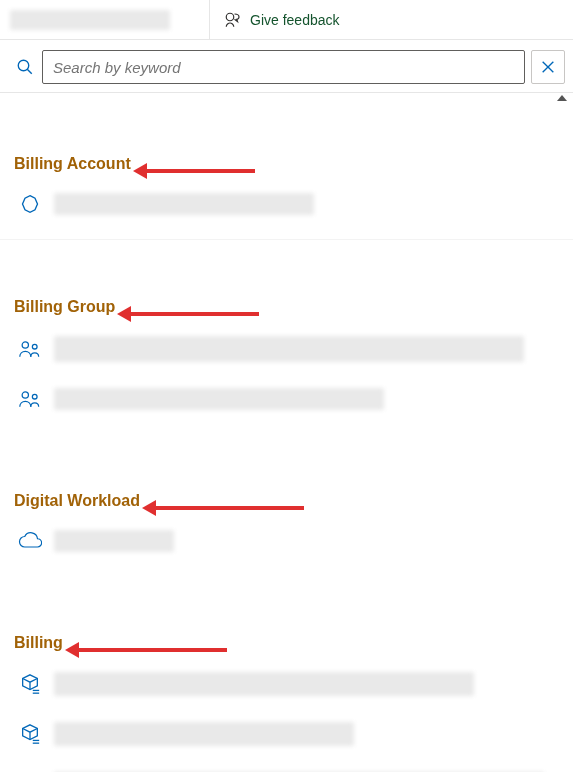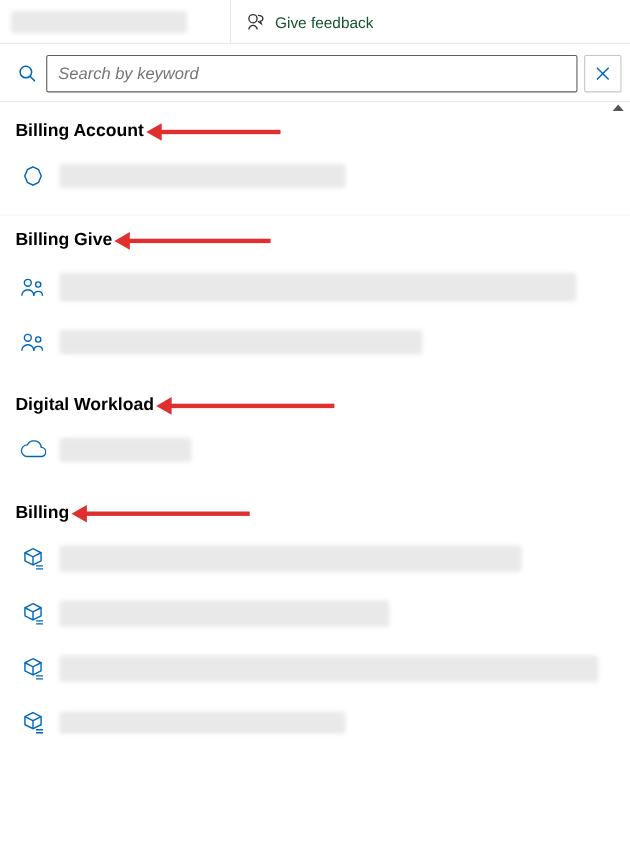--- a/index.html
+++ b/index.html
@@ -89,26 +89,27 @@
       border-left: 5px solid transparent;
       border-right: 5px solid transparent;
       border-bottom: 6px solid #555;
     }
 
     .section {
       padding: 14px 10px 4px 14px;
     }
     .section-header {
       display: flex;
-      align-items: center;
+      align-items: flex-end;
       gap: 14px;
       font-size: 16px;
       font-weight: 600;
-      color: #000000;
+      color: #a16207;
       margin-bottom: 14px;
+      margin-top: 44px;
     }
     .arrow {
       position: relative;
       width: 110px;
       height: 4px;
       background: #e02f2f;
     }
     .arrow::before {
       content: "";
       position: absolute;
@@ -192,21 +193,21 @@
         </svg>
       </span>
       <div class="blur-block" style="width:260px;height:22px;"></div>
     </div>
   </div>
 
   <div class="thin-divider"></div>
 
   <div class="section">
     <div class="section-header">
-      <span>Billing Give</span>
+      <span>Billing Group</span>
       <span class="arrow" style="width:130px;"></span>
     </div>
     <div class="item">
       <span class="icon-slot">
         <svg width="22" height="20" viewBox="0 0 28 24" fill="none" stroke="#0067b8" stroke-width="1.6">
           <circle cx="8" cy="7" r="4"></circle>
           <path d="M1 22c0-4 3-7 7-7s7 3 7 7"></path>
           <circle cx="20" cy="9" r="3"></circle>
           <path d="M15 22c0-3 2-5 5-5s5 2 5 5"></path>
         </svg>

